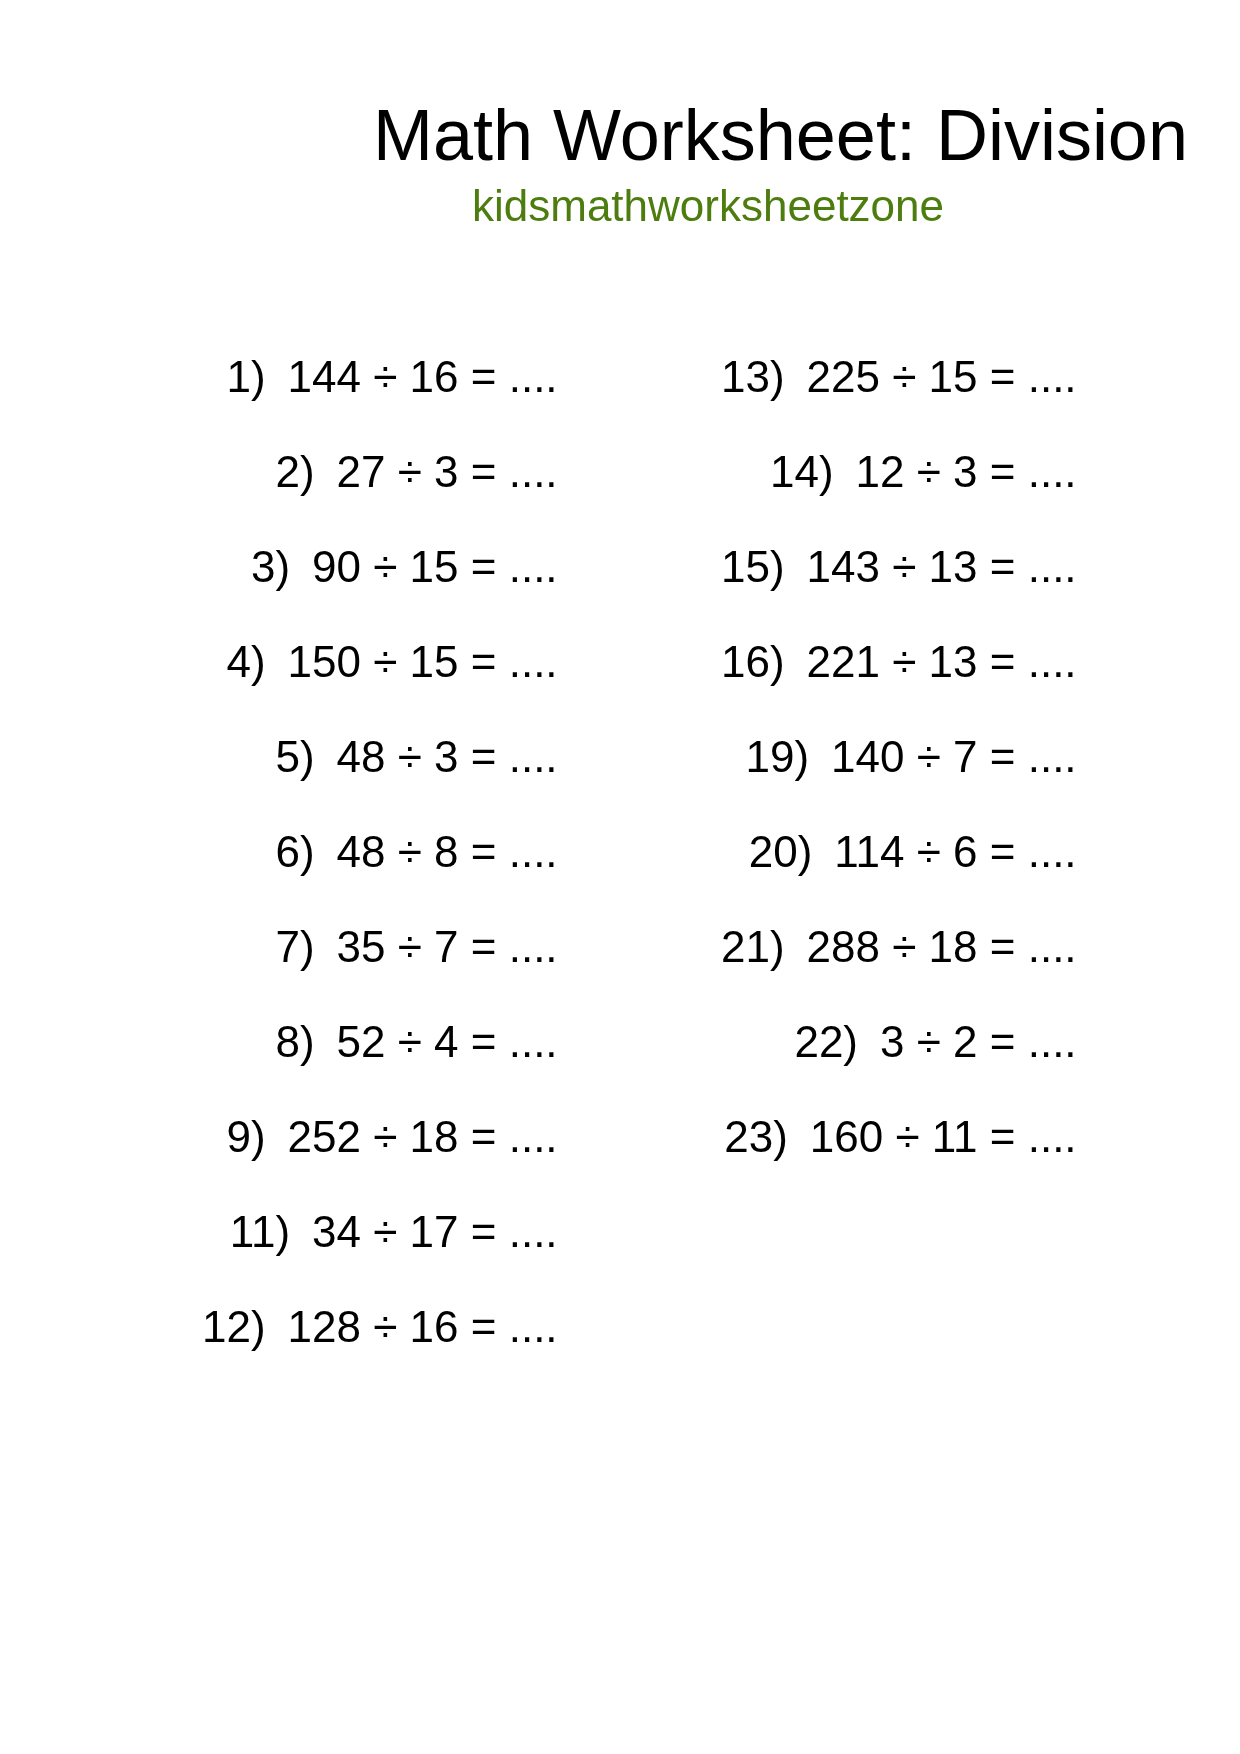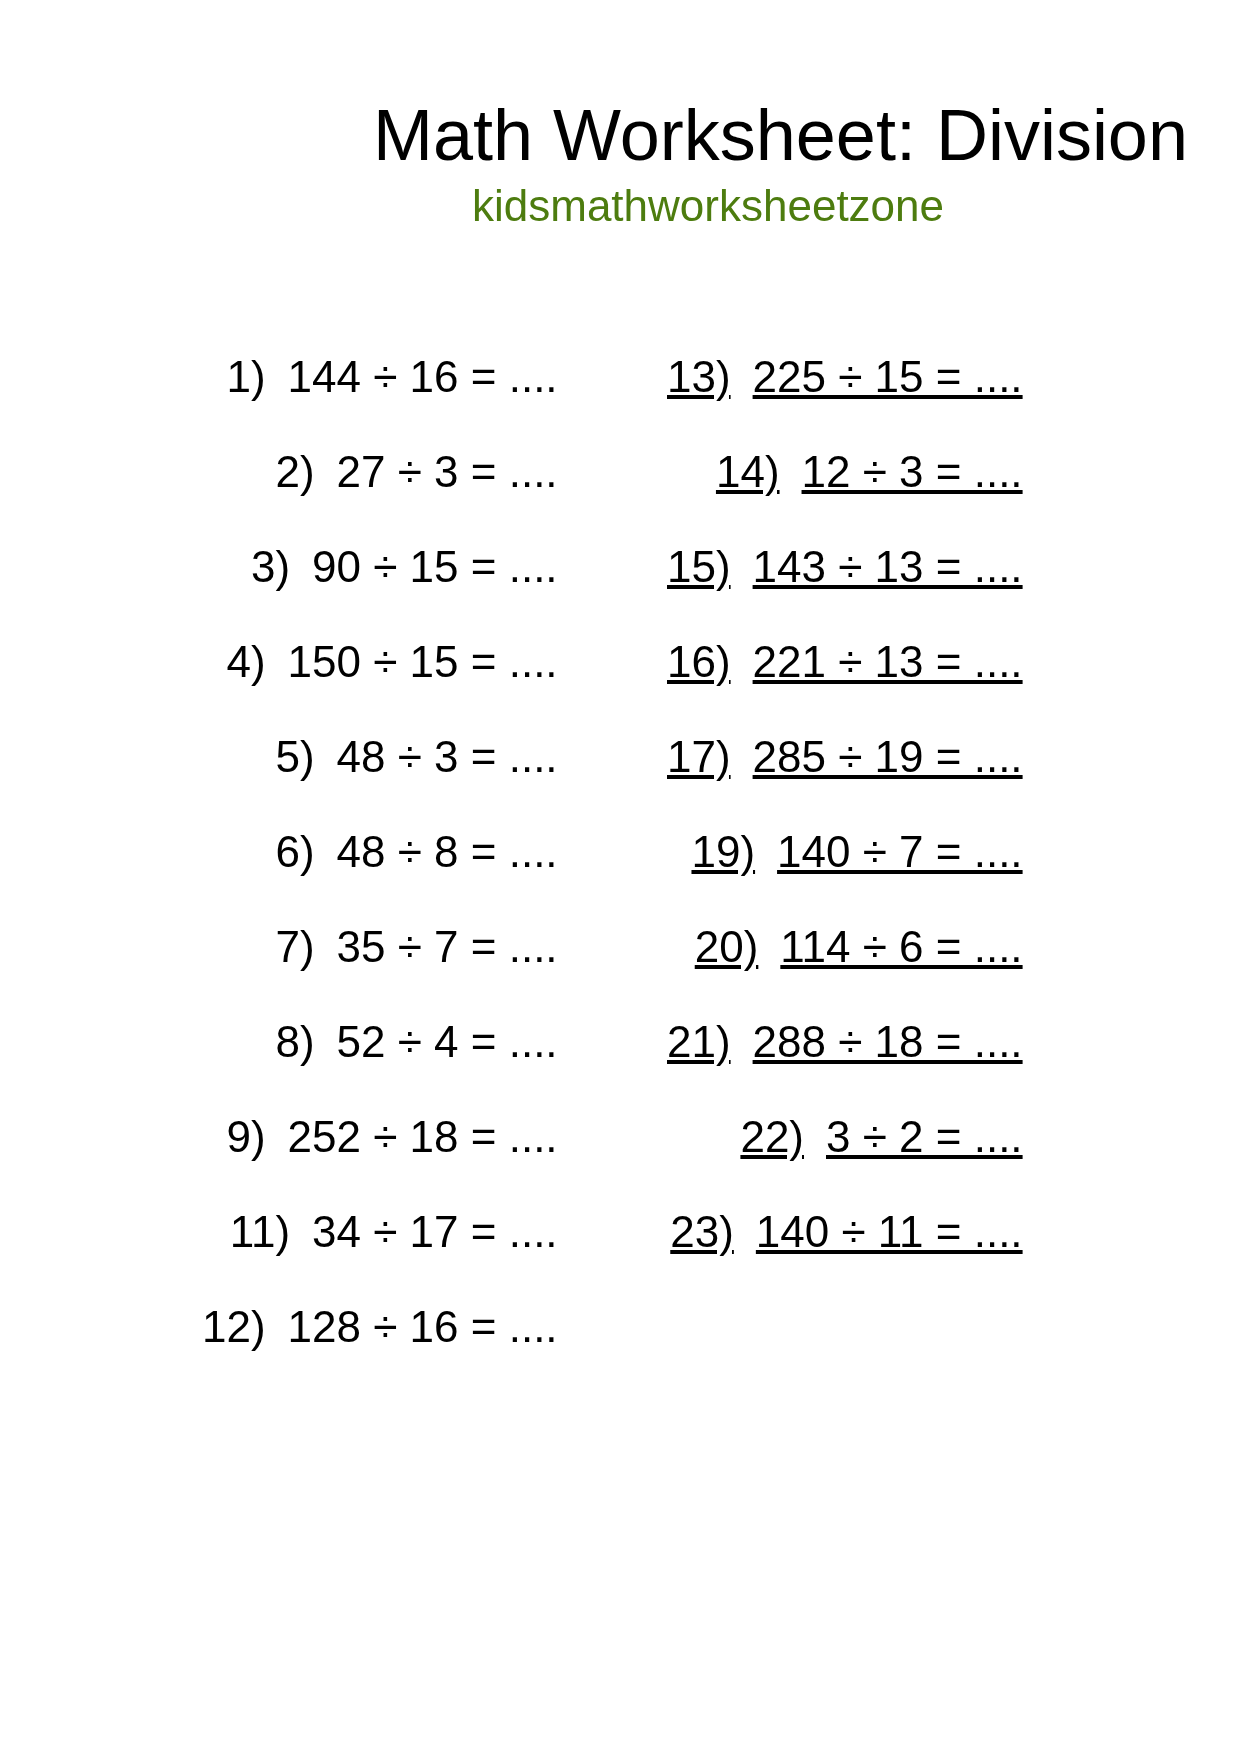--- a/index.html
+++ b/index.html
@@ -31,21 +31,21 @@
       font-size: 44px;
       line-height: 44px;
       white-space: nowrap;
       color: #4d7c0f;
     }
     .column {
       position: absolute;
       top: 329px;
     }
     .column.left { left: 202px; }
-    .column.right { left: 667px; text-decoration: underline; }
+    .column.right { left: 721px; }
     .problem {
       height: 95px;
       line-height: 95px;
       font-size: 44px;
       white-space: pre;
       text-align: right;
     }
     .num { display: inline; }
     .expr { display: inline; }
     .sep { display: inline-block; width: 22px; }
@@ -68,19 +68,18 @@
   <div class="problem"><span class="num">9)</span><span class="sep"></span><span class="expr">252 ÷ 18 = ....</span></div>
   <div class="problem"><span class="num">11)</span><span class="sep"></span><span class="expr">34 ÷ 17 = ....</span></div>
   <div class="problem"><span class="num">12)</span><span class="sep"></span><span class="expr">128 ÷ 16 = ....</span></div>
 </div>
 
 <div class="column right">
   <div class="problem"><span class="num">13)</span><span class="sep"></span><span class="expr">225 ÷ 15 = ....</span></div>
   <div class="problem"><span class="num">14)</span><span class="sep"></span><span class="expr">12 ÷ 3 = ....</span></div>
   <div class="problem"><span class="num">15)</span><span class="sep"></span><span class="expr">143 ÷ 13 = ....</span></div>
   <div class="problem"><span class="num">16)</span><span class="sep"></span><span class="expr">221 ÷ 13 = ....</span></div>
-  <div class="problem"><span class="num">17)</span><span class="sep"></span><span class="expr">285 ÷ 19 = ....</span></div>
   <div class="problem"><span class="num">19)</span><span class="sep"></span><span class="expr">140 ÷ 7 = ....</span></div>
   <div class="problem"><span class="num">20)</span><span class="sep"></span><span class="expr">114 ÷ 6 = ....</span></div>
   <div class="problem"><span class="num">21)</span><span class="sep"></span><span class="expr">288 ÷ 18 = ....</span></div>
   <div class="problem"><span class="num">22)</span><span class="sep"></span><span class="expr">3 ÷ 2 = ....</span></div>
-  <div class="problem"><span class="num">23)</span><span class="sep"></span><span class="expr">140 ÷ 11 = ....</span></div>
+  <div class="problem"><span class="num">23)</span><span class="sep"></span><span class="expr">160 ÷ 11 = ....</span></div>
 </div>
 
 </body></html>

